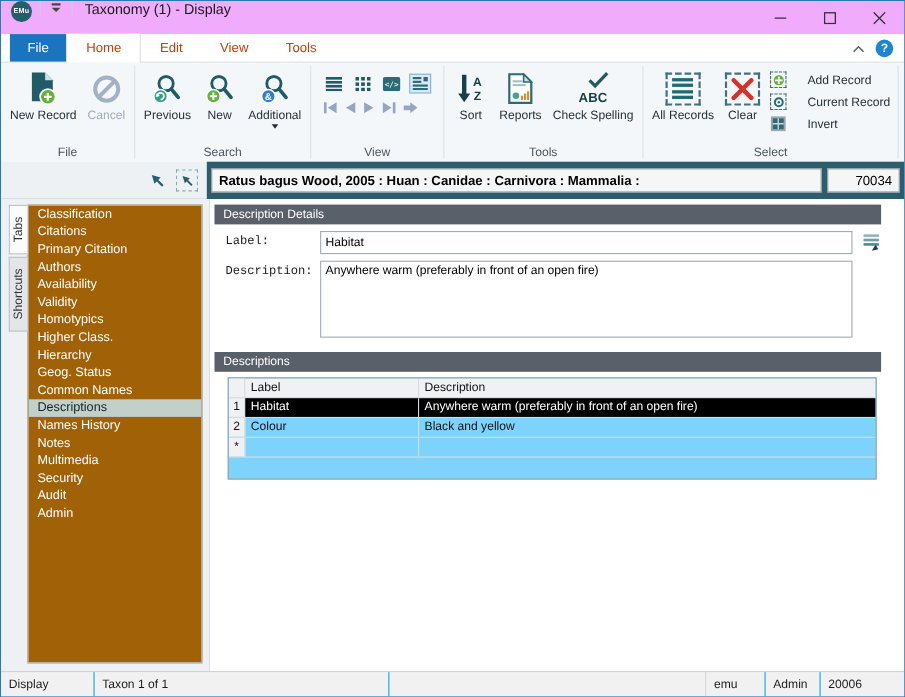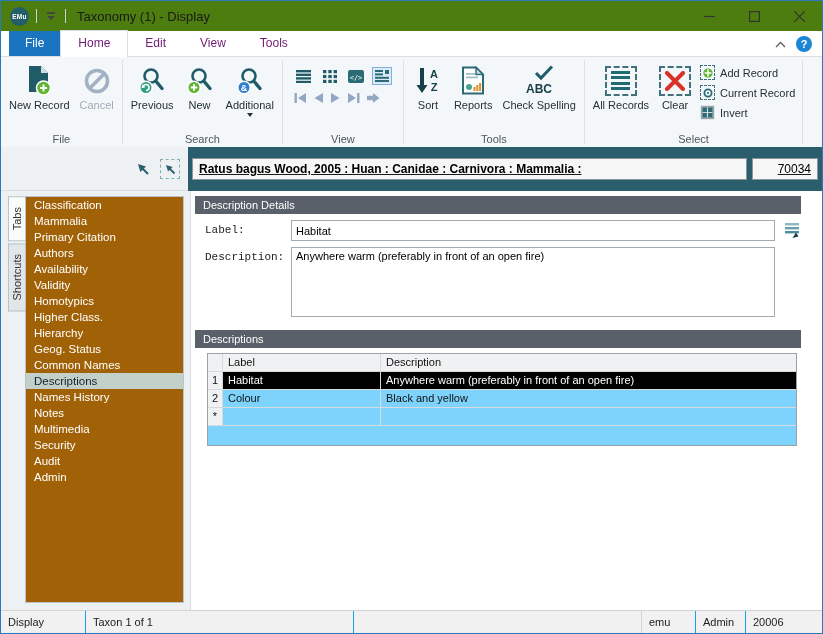--- a/index.html
+++ b/index.html
@@ -9,36 +9,36 @@
   .window {
     width: 823px; height: 634px;
     background: #fff;
     border: 1px solid #2879bd;
     display: flex; flex-direction: column;
     position: relative; overflow: hidden;
     font-size: 11px; color: #1c1c1c;
   }
 
   
-  .titlebar { height: 30px; background:#4d7c0f; display:flex; align-items:center; flex:0 0 auto; }
+  .titlebar { height: 30px; background:#f0abfc; display:flex; flex:0 0 auto; }
   .emu-logo { width:19px; height:19px; border-radius:50%; background:#235e69; color:#fff;
     font-size:6.5px; font-weight:bold; display:flex; align-items:center; justify-content:center;
     margin-left:9px; letter-spacing:.2px; }
   .tb-sep { width:1px; height:14px; background:#c9d2d8; margin:0 7px; }
   .qat-dd { width:14px; height:12px; display:flex; flex-direction:column; align-items:center; justify-content:center; cursor:default; }
   .qat-dd .bar { width:8px; height:1.5px; background:#444; margin-bottom:2px; }
   .qat-dd .tri { width:0; height:0; border-left:4px solid transparent; border-right:4px solid transparent; border-top:4px solid #444; }
   .title-text { font-size:13px; color:#1a1a1a; margin-left:4px; }
   .win-btns { margin-left:auto; display:flex; height:100%; }
   .win-btn { width:45px; height:100%; display:flex; align-items:center; justify-content:center; }
   .win-btn svg { display:block; }
 
   
   .ribbon-tabs { height: 26px; background:#fff; display:flex; align-items:flex-end; border-bottom:1px solid #d9dee3; flex:0 0 auto; position:relative; }
-  .rtab { padding: 5px 17px 6px; font-size:12px; color:#701a75; cursor:default; }
+  .rtab { padding: 5px 17px 6px; font-size:12px; color:#c2410c; cursor:default; }
   .rtab.file { background:#1b74c0; color:#fff; margin-left:8px; padding:5px 16px 6px; }
   .rtab.active { background:#fff; border:1px solid #d9dee3; border-bottom:none; margin-bottom:-1px; padding-bottom:7px; }
   .rt-right { margin-left:auto; display:flex; align-items:center; gap:10px; padding-right:10px; padding-bottom:4px; }
   .help-circ { width:16px; height:16px; border-radius:50%; background:#1d86d4; color:#fff; font-weight:bold;
     font-size:11px; display:flex; align-items:center; justify-content:center; }
 
   
   .ribbon { height: 90px; background:#f4f7fa; display:flex; align-items:stretch; flex:0 0 auto; }
   .rgroup { position:relative; display:flex; align-items:flex-start; padding:3px 3px 15px; }
   .gname { position:absolute; bottom:2px; left:0; right:0; text-align:center; font-size:11px; color:#4d565e; }
@@ -50,28 +50,28 @@
   .dd-tri { width:0; height:0; border-left:3.5px solid transparent; border-right:3.5px solid transparent; border-top:4px solid #243038; margin-top:2px; }
 
   
   .view-col { display:flex; flex-direction:column; gap:7px; padding:7px 8px 0; }
   .icon-row { display:flex; gap:6px; align-items:center; }
   .vtoggle { width:20px; height:18px; display:flex; align-items:center; justify-content:center; }
   .vtoggle.active { background:#dbe9f9; border:1px solid #7fb0de; }
 
   
   .sel-col { display:flex; flex-direction:column; gap:5px; padding:5px 4px 0; }
-  .sel-row { display:flex; align-items:center; gap:5px; font-size:11px; color:#243038; white-space:nowrap; }
+  .sel-row { display:flex; align-items:center; gap:19px; font-size:11px; color:#243038; white-space:nowrap; }
   .ants { border:2px dashed #44707c; display:flex; align-items:center; justify-content:center; }
   .ants-big { width:32px; height:30px; flex-direction:column; }
   .ants-big .bar { width:19px; height:3px; background:#1f6b74; margin:1.1px 0; }
   .ants-sm { width:15px; height:15px; border-width:1.5px; flex:0 0 auto; }
 
   
-  .summary-row { height:44px; display:flex; flex:0 0 auto;text-decoration:underline; }
+  .summary-row { height:34px; display:flex; flex:0 0 auto; }
   .left-toolbar { width:187px; background:#edf1f4; border-bottom:1px solid #d9dde0; display:flex; align-items:center; justify-content:flex-end; gap:7px; padding-right:8px; }
   .sel-tool { width:20px; height:20px; display:flex; align-items:center; justify-content:center; }
   .sel-tool.boxed { border:1.5px dashed #7db1ad; }
   .summary-strip { flex:1; background:#2b5e6c; display:flex; align-items:center; padding:3px 4px; gap:5px; }
   .summary-field { flex:1; background:#f6f6f6; border:1px solid #88979d; height:22px; display:flex; align-items:center;
     padding:0 6px; font-weight:bold; font-size:12px; color:#000; overflow:hidden; white-space:nowrap; }
   .irn-field { width:66px; background:#f6f6f6; border:1px solid #88979d; height:22px; display:flex; align-items:center;
     justify-content:flex-end; padding:0 6px; font-size:12px; color:#000; }
 
   
@@ -422,21 +422,21 @@
 
   <div class="content">
 
     <div class="left-region">
       <div class="vtabs">
         <div class="vtab active">Tabs</div>
         <div class="vtab inactive">Shortcuts</div>
       </div>
       <div class="sidebar-box">
           <div class="side-item">Classification</div>
-          <div class="side-item">Mammalia</div>
+          <div class="side-item">Citations</div>
           <div class="side-item">Primary Citation</div>
           <div class="side-item">Authors</div>
           <div class="side-item">Availability</div>
           <div class="side-item">Validity</div>
           <div class="side-item">Homotypics</div>
           <div class="side-item">Higher Class.</div>
           <div class="side-item">Hierarchy</div>
           <div class="side-item">Geog. Status</div>
           <div class="side-item">Common Names</div>
           <div class="side-item selected">Descriptions</div>

